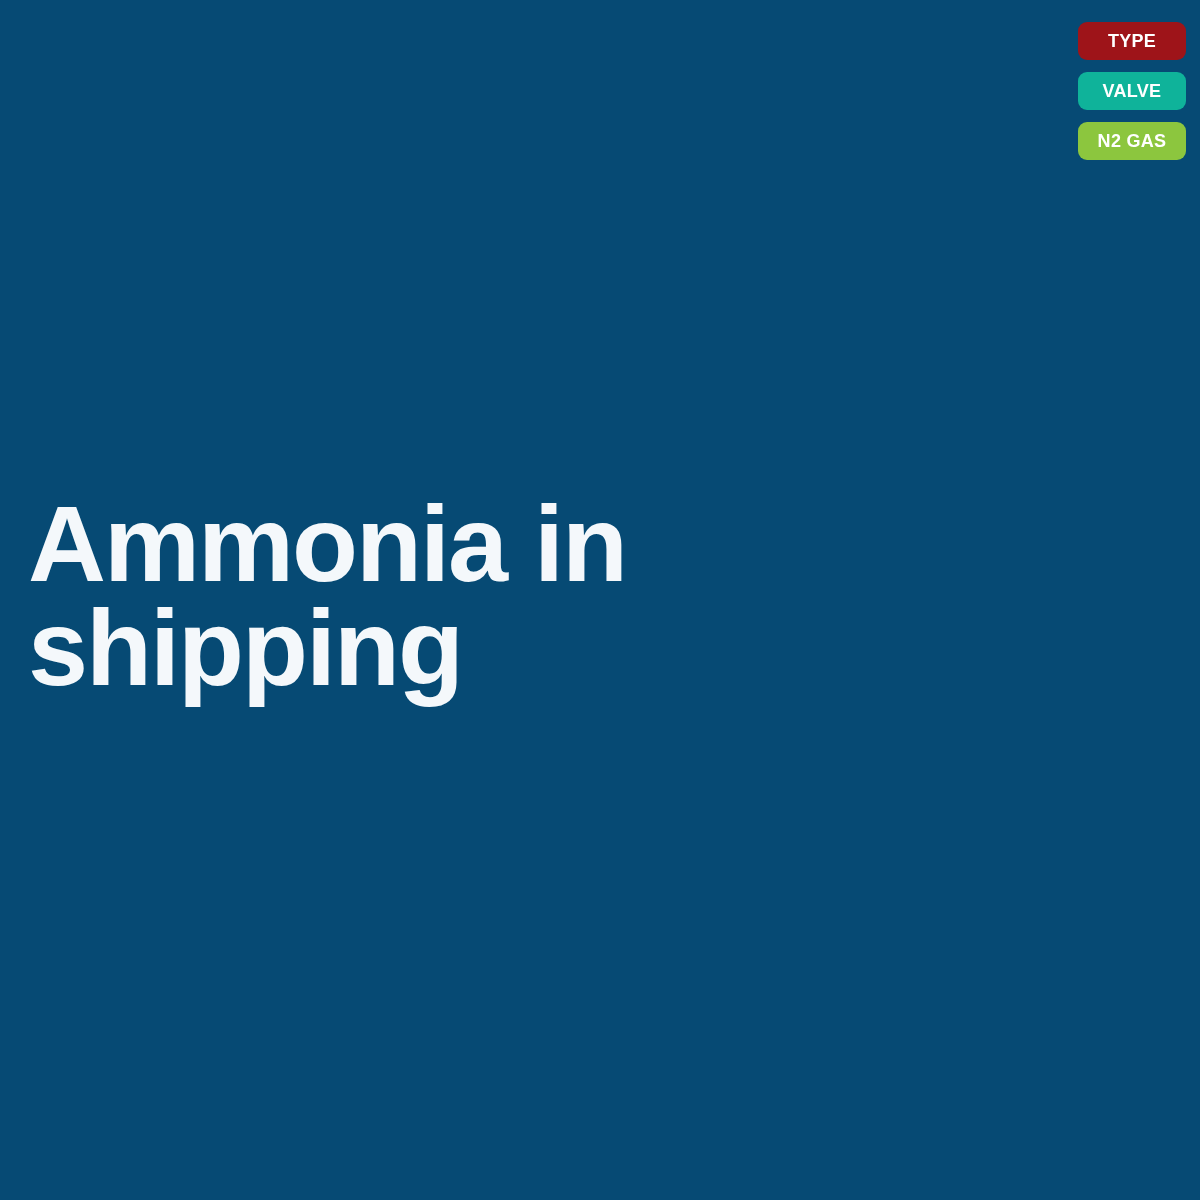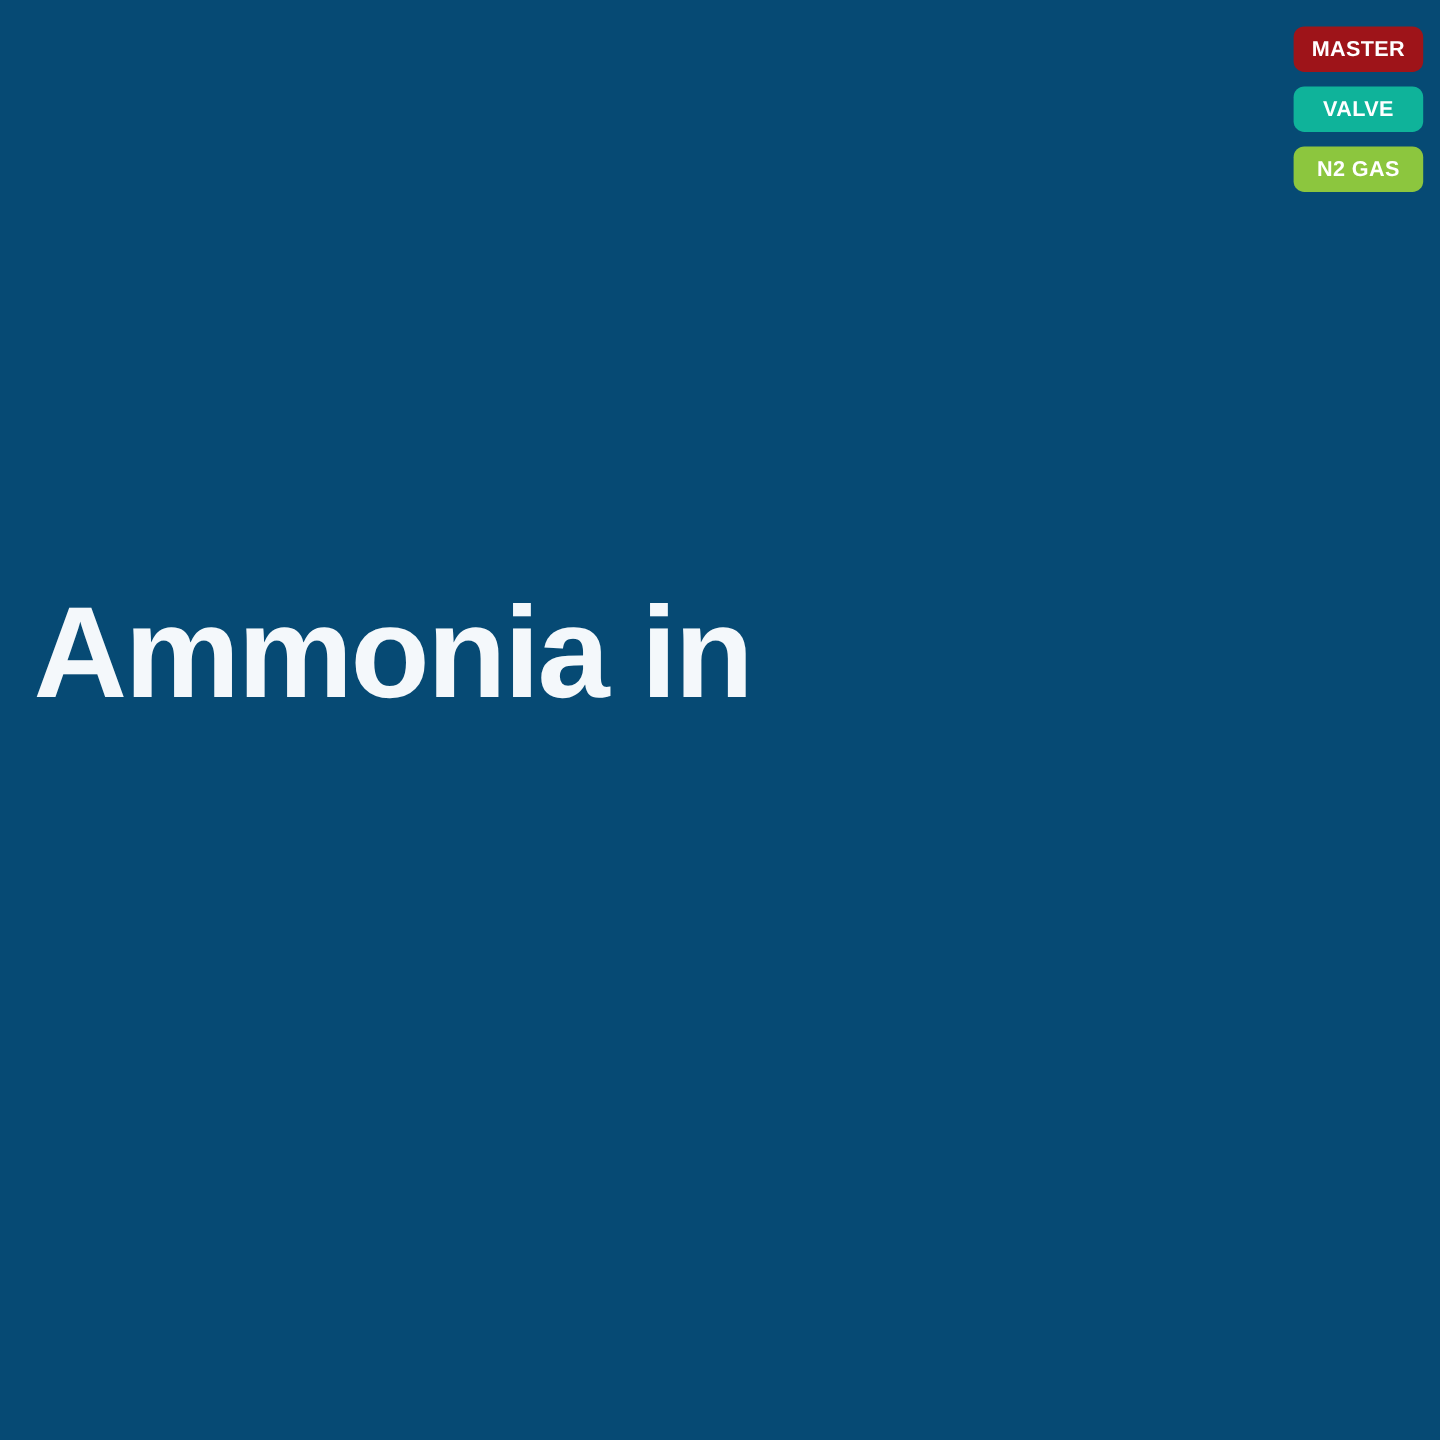--- a/index.html
+++ b/index.html
@@ -280,25 +280,26 @@
               clip-path:polygon(529 0, 620 0, 620 1200, 529 1200);"></div>
   <div style="position:absolute;left:0;top:0;width:1200px;height:1200px;background:#0b73bc;
               clip-path:polygon(529 112, 529 1200, 106 1200);"></div>
   <div style="position:absolute;left:0;top:0;width:1200px;height:1200px;background:#0b73bc;
               clip-path:polygon(620 74, 930 74, 418 1200, 106 1200);"></div>
   <div style="position:absolute;left:0;top:0;width:1200px;height:1200px;background:#064a74;
               clip-path:polygon(0 0, 529 0, 529 112, 106 1200, 0 1200);"></div>
 
   <div id="title">
     <div>Ammonia in</div>
+    <div>shipping</div>
   </div>
 
   <div id="legend">
     <div class="legend-item" style="background:#9e1419;">
-      <span>MASTER</span>
+      <span>TYPE</span>
     </div>
     <div class="legend-item" style="background:#0fb39a;">
       <span>VALVE</span>
     </div>
     <div class="legend-item" style="background:#8cc63e;">
       <span>N2 GAS</span>
     </div>
   </div>
 
 </div>

